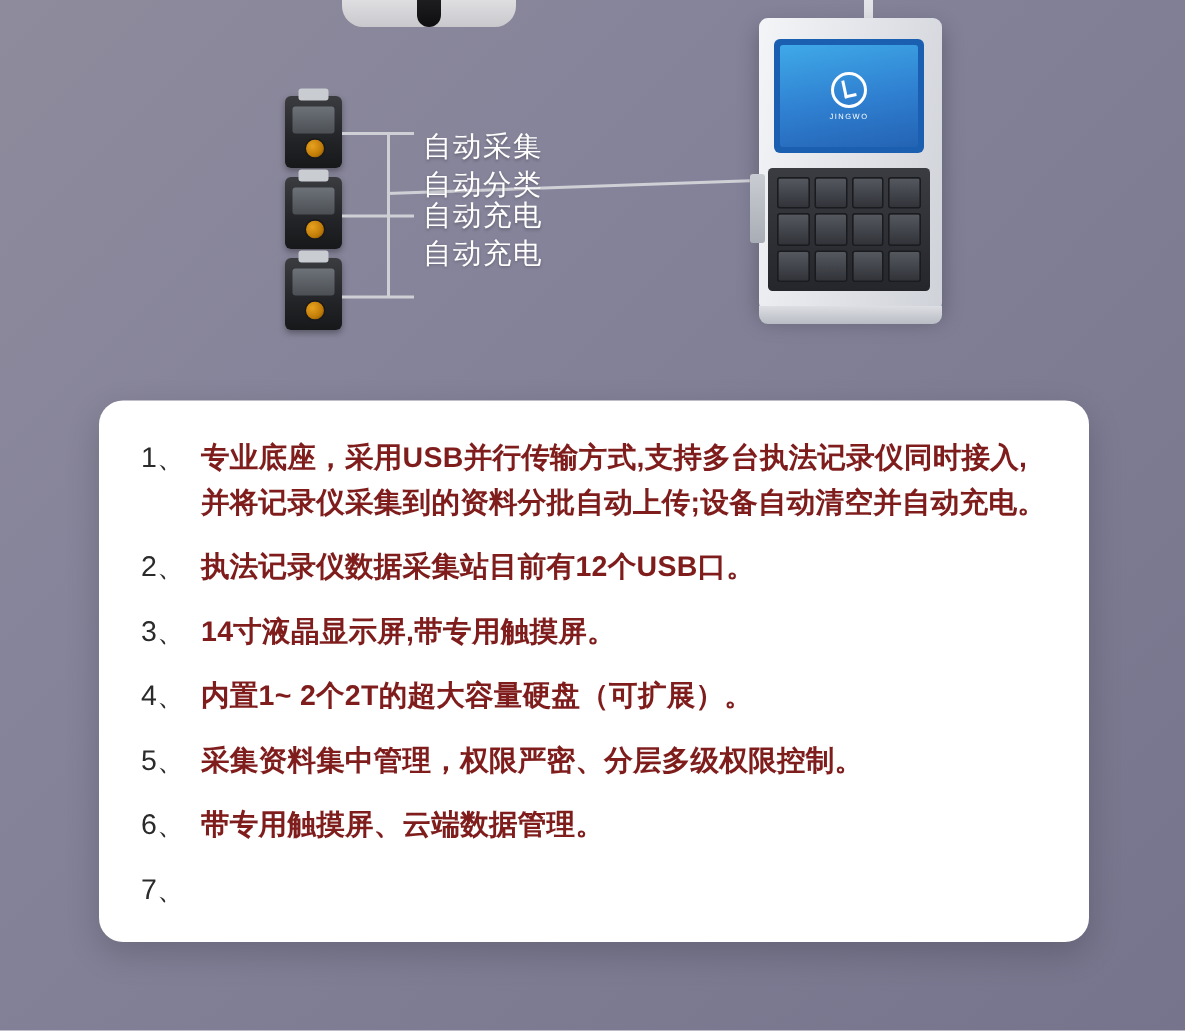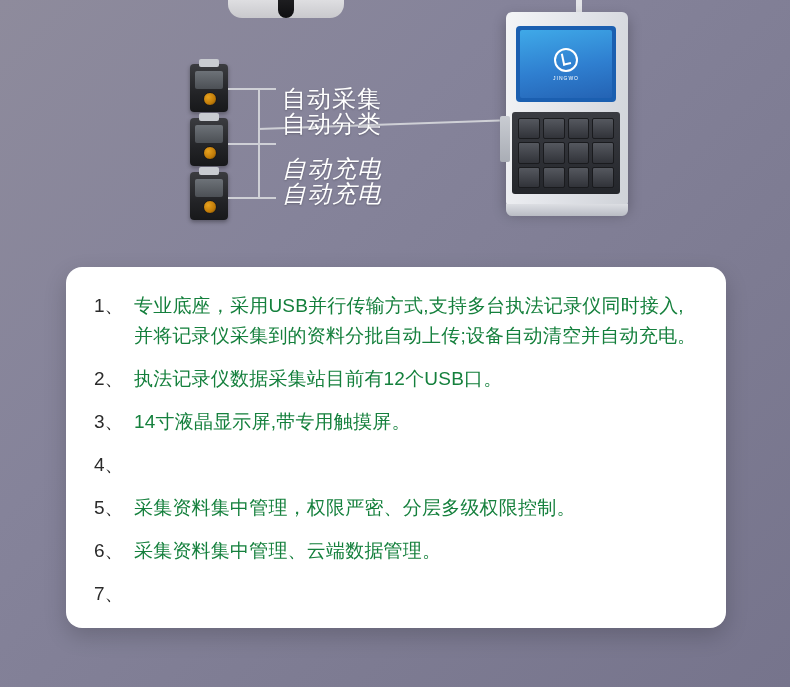--- a/index.html
+++ b/index.html
@@ -97,28 +97,28 @@
     position: absolute;
     background: #cfd0d6;
   }
   .conn-v { width: 2px; }
   .conn-h { height: 2px; }
 
   
   .feature-text {
     position: absolute;
     color: #ffffff;
-    font-size: 24px;
+    font-size: 19px;
     line-height: 25px;
     letter-spacing: 1px;
     text-shadow: 0 1px 2px rgba(0,0,0,0.25);
     white-space: nowrap;
   }
   .ft1 { left: 282px; top: 86px; }
-  .ft2 { left: 282px; top: 156px; font-style: italic; }
+  .ft2 { left: 282px; top: 132px; }
 
   
   .kiosk {
     position: absolute;
     left: 498px;
     top: 12px;
     width: 138px;
     height: 206px;
   }
   .kiosk .pole {
@@ -248,25 +248,26 @@
     margin-bottom: 13px;
   }
   .spec-index {
     flex: 0 0 auto;
     color: #2b2b2b;
     font-size: 19px;
     line-height: 30px;
     width: 40px;
   }
   .spec-text {
-    color: #15803d;
+    color: #7f1d1d;
     font-size: 19px;
     line-height: 30px;
     letter-spacing: 0.2px;
     white-space: pre-line;
+    font-weight: bold;
   }
 </style>
 </head>
 <body>
 
 <div class="illustration">
 
   <div class="hanging-cam">
     <div class="shell"></div>
     <div class="lens"></div>
@@ -340,26 +341,27 @@
     <li class="spec-item">
       <span class="spec-index">2、</span>
       <span class="spec-text">执法记录仪数据采集站目前有12个USB口。</span>
     </li>
     <li class="spec-item">
       <span class="spec-index">3、</span>
       <span class="spec-text">14寸液晶显示屏,带专用触摸屏。</span>
     </li>
     <li class="spec-item">
       <span class="spec-index">4、</span>
+      <span class="spec-text">内置1~ 2个2T的超大容量硬盘（可扩展）。</span>
     </li>
     <li class="spec-item">
       <span class="spec-index">5、</span>
       <span class="spec-text">采集资料集中管理，权限严密、分层多级权限控制。</span>
     </li>
     <li class="spec-item">
       <span class="spec-index">6、</span>
-      <span class="spec-text">采集资料集中管理、云端数据管理。</span>
+      <span class="spec-text">带专用触摸屏、云端数据管理。</span>
     </li>
     <li class="spec-item">
       <span class="spec-index">7、</span>
     </li>
   </ul>
 </div>
 
 </body></html>

